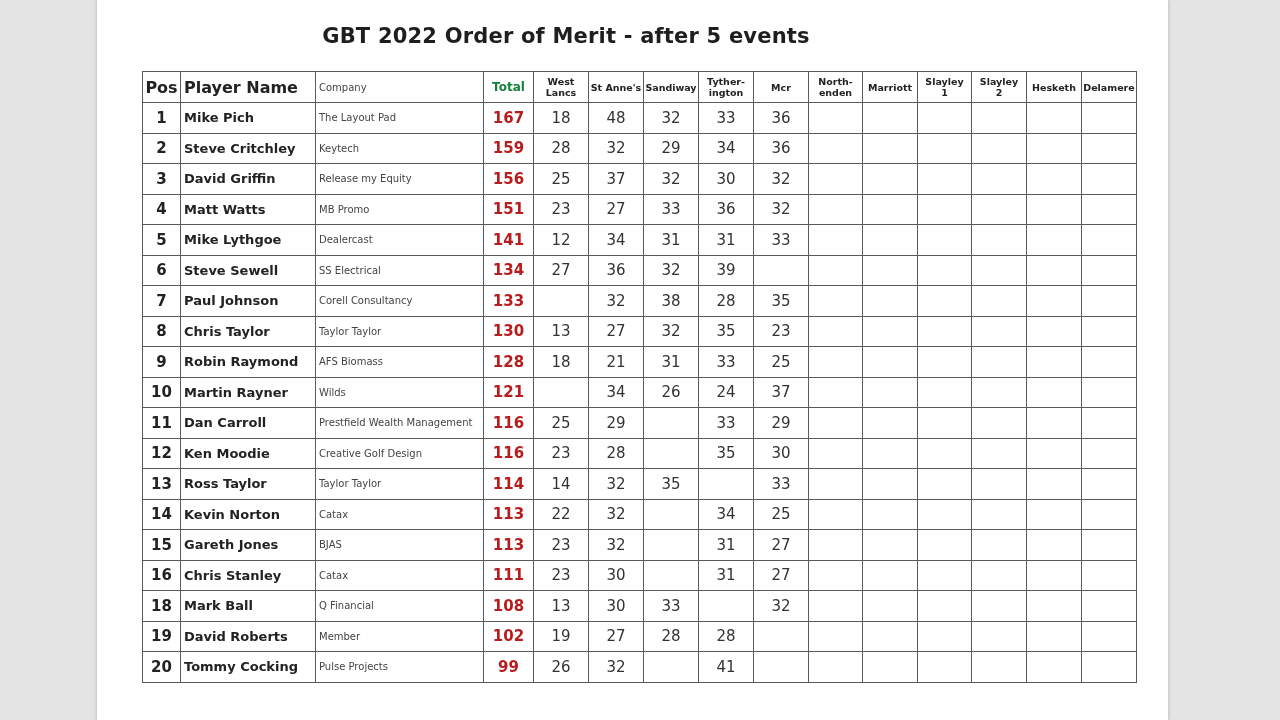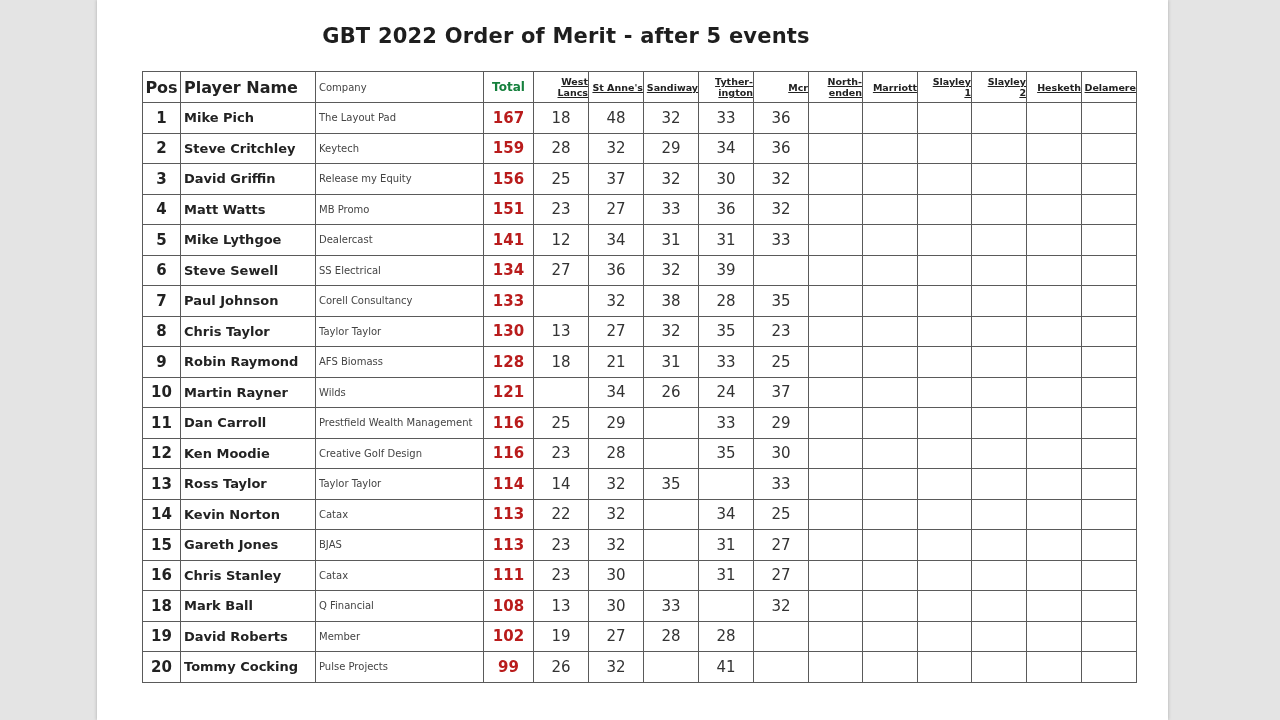--- a/index.html
+++ b/index.html
@@ -30,21 +30,21 @@
   }
   th { height:30px; font-weight:bold; }
   .c-pos { text-align:center; font-weight:bold; font-size:15px; }
   .c-name { text-align:left; padding-left:3px; font-weight:bold; font-size:13px; }
   .c-comp { text-align:left; padding-left:3px; font-size:10px; color:#444; font-weight:normal; }
   .c-total { text-align:center; font-weight:bold; font-size:15px; color:#b91c1c; }
   .c-score { text-align:center; font-size:15px; color:#333; font-weight:normal; }
   th.h-pos, th.h-name { font-size:16px; }
   th.h-comp { text-align:left; padding-left:3px; font-size:10px; font-weight:normal; color:#444; }
   th.h-total { font-size:12px; color:#15803d; }
-  th.h-event { font-size:9.5px; line-height:11px; white-space:normal; text-align:right; color:#222;text-decoration:underline; }
+  th.h-event { font-size:9.5px; line-height:11px; white-space:normal; text-align:center; color:#222; }
 </style>
 </head>
 <body>
 
 <div class="page">
   <div class="title">GBT 2022 Order of Merit - after 5 events</div>
 
   <table>
     <colgroup>
       <col style="width:38px">

